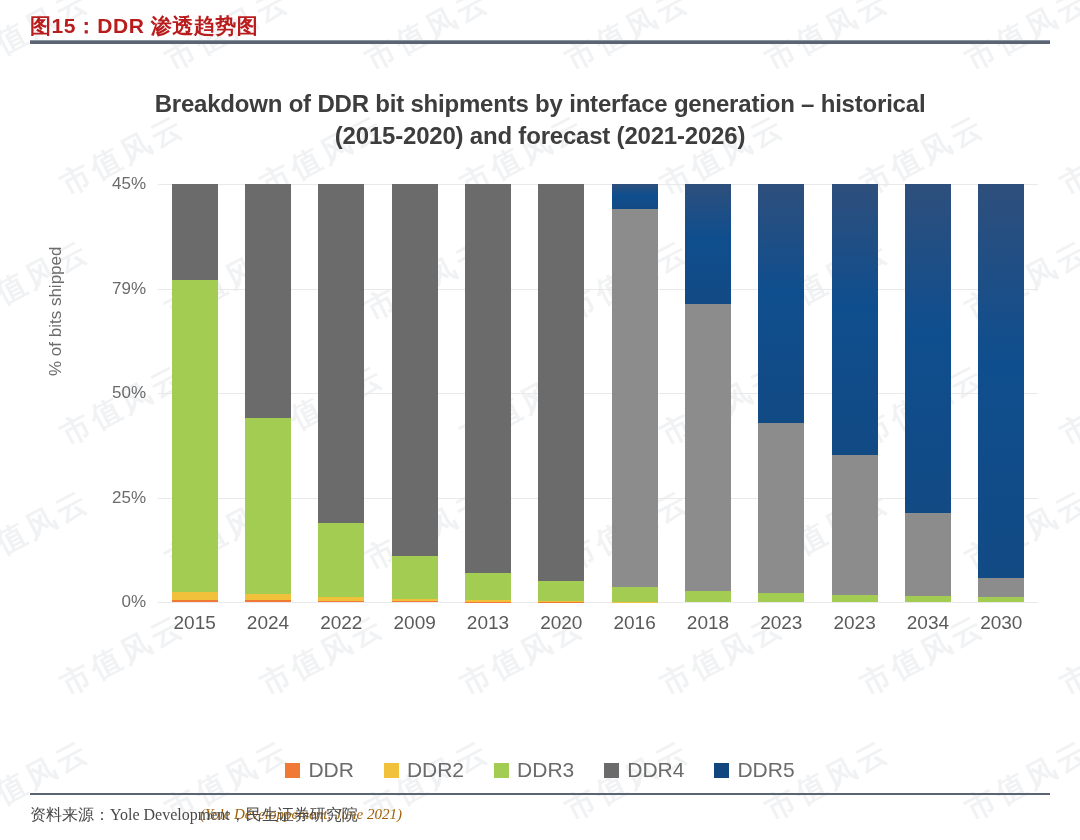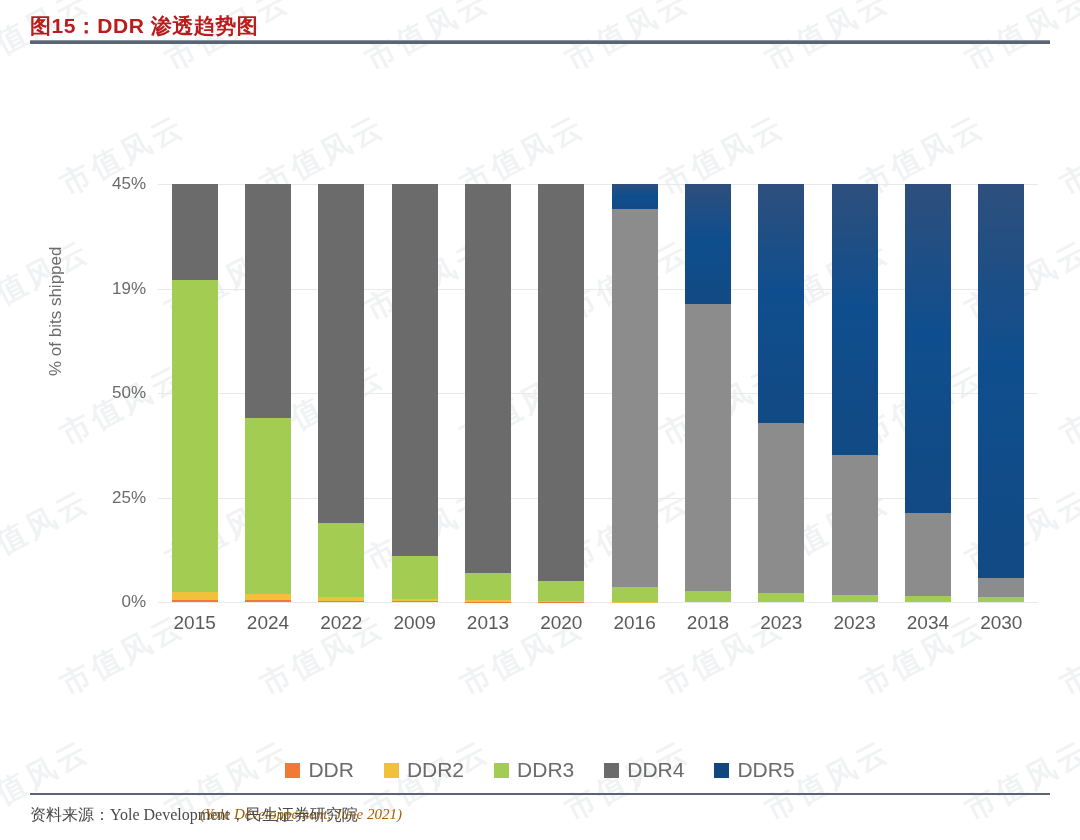--- a/index.html
+++ b/index.html
@@ -130,30 +130,34 @@
 </head>
 <body>
 
 <div id="fig-header">
   <div id="fig-title">图15：DDR 渗透趋势图</div>
   <div id="fig-rule"></div>
 </div>
 
 <div id="chart-card">
 
+  <div id="chart-title">
+    <div>Breakdown of DDR bit shipments by interface generation – historical</div>
+    <div>(2015-2020) and forecast (2021-2026)</div>
+  </div>
 
   <div id="plot-wrap">
 
     <div id="ylabel">% of bits shipped</div>
 
     <div id="yticks">
         <div class="ytick" style="top: 436px;">0%</div>
         <div class="ytick" style="top: 331.5px; margin-left: 22px;">25%</div>
         <div class="ytick" style="top: 227px;">50%</div>
-        <div class="ytick" style="top: 122.5px;">19%</div>
+        <div class="ytick" style="top: 122.5px;">79%</div>
         <div class="ytick" style="top: 18px;">45%</div>
       </div>
 
     <div id="plot-area">
       <div id="gridlines">
           <div class="gridline" style="top: 418px; background: rgb(233, 233, 233);"></div>
           <div class="gridline" style="top: 313.5px; background: rgb(233, 233, 233);"></div>
           <div class="gridline" style="top: 209px; background: rgb(233, 233, 233);"></div>
           <div class="gridline" style="top: 104.5px; background: rgb(233, 233, 233);"></div>
           <div class="gridline" style="top: 0px; background: rgb(233, 233, 233);"></div>

